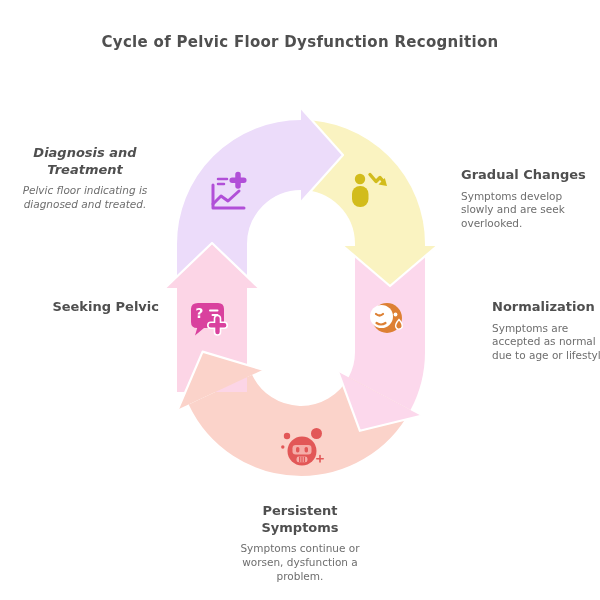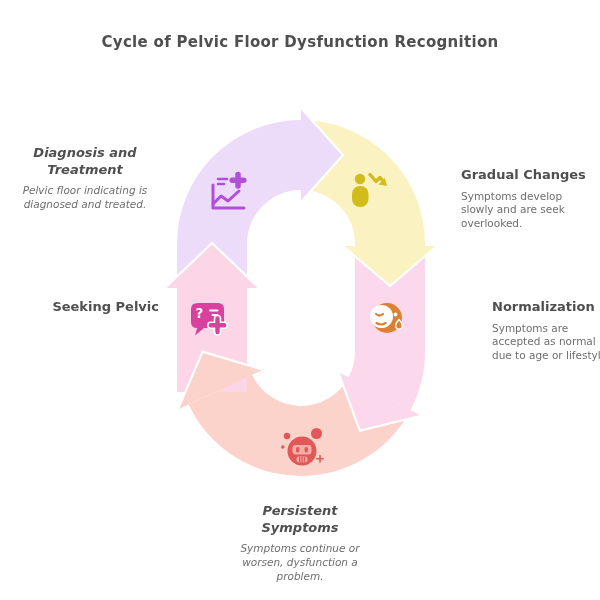--- a/index.html
+++ b/index.html
@@ -16,21 +16,21 @@
   .stage-label .h{
     font-size:13px;font-weight:bold;color:#4f4f4f;line-height:1.28;margin-bottom:6px;
   }
   .stage-label .d{
     font-size:10.5px;color:#6e6e6e;line-height:1.3;
   }
   #label-tl{right:440px;top:145px;width:150px;text-align:center;font-style:italic;}
   #label-tr{left:461px;top:167px;width:126px;text-align:left;}
   #label-r {left:461px;top:299px;width:122px;text-align:left;margin-left:31px;}
   #label-l {right:441px;top:299px;width:136px;text-align:right;}
-  #label-b {left:235px;top:503px;width:130px;text-align:center;font-style:italic;}
+  #label-b {left:235px;top:503px;width:130px;text-align:center;}
   svg text{font-family:"DejaVu Sans","Liberation Sans",sans-serif;}
 </style>
 </head>
 <body>
 
 <div class="title">Cycle of Pelvic Floor Dysfunction Recognition</div>
 
 <svg class="canvas" viewBox="0 0 600 600">
 
   <g fill="none" stroke-width="70">

